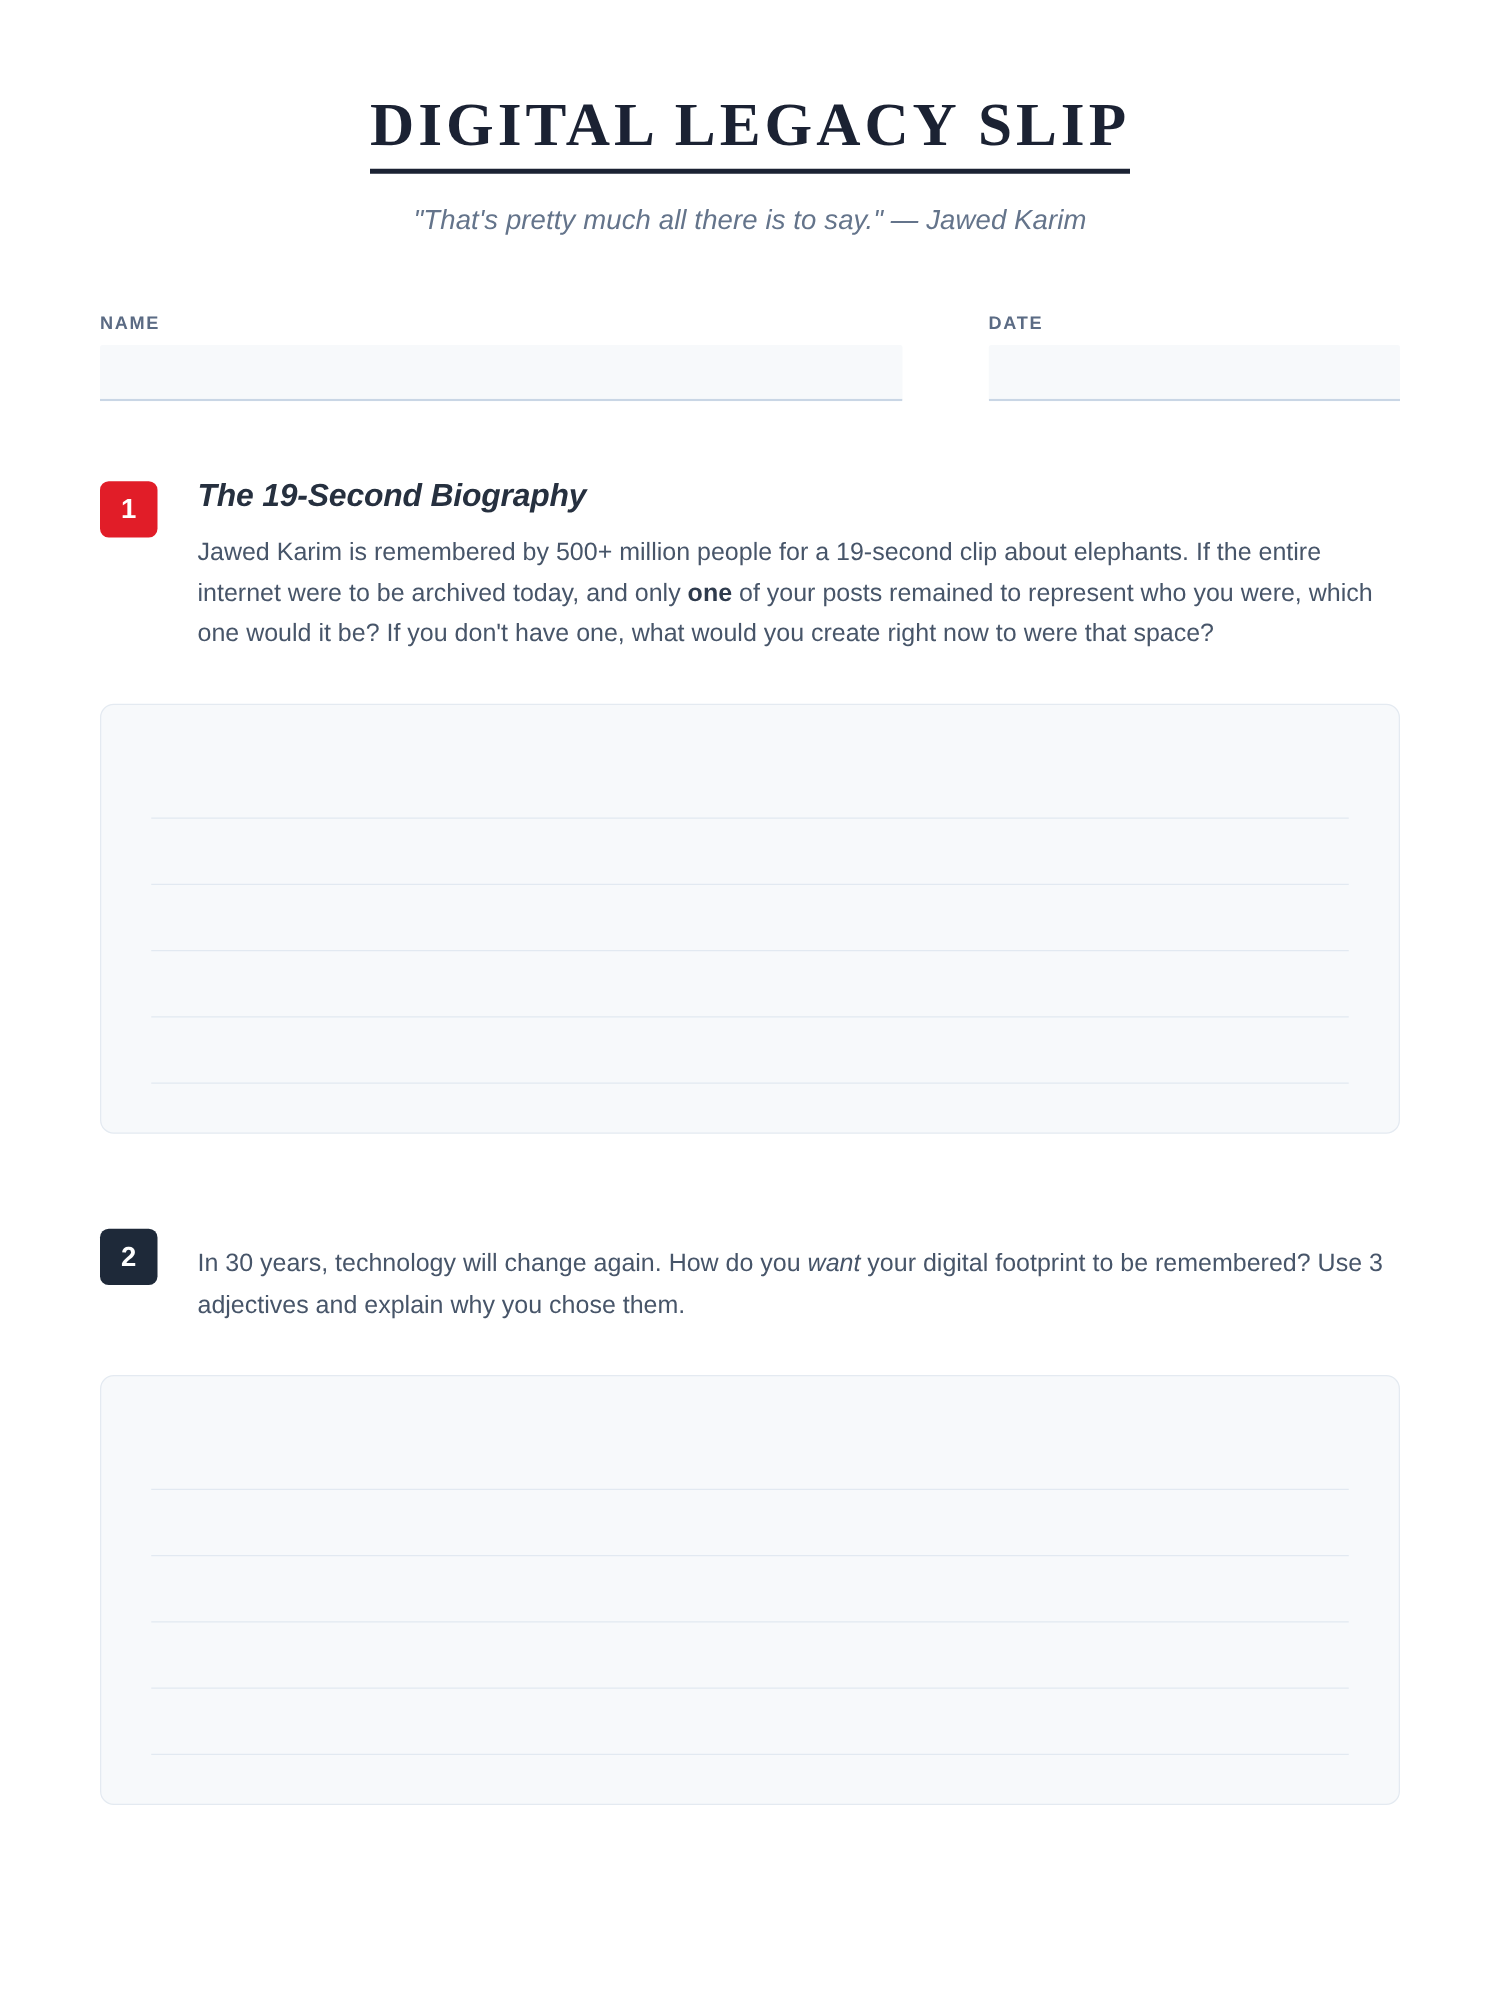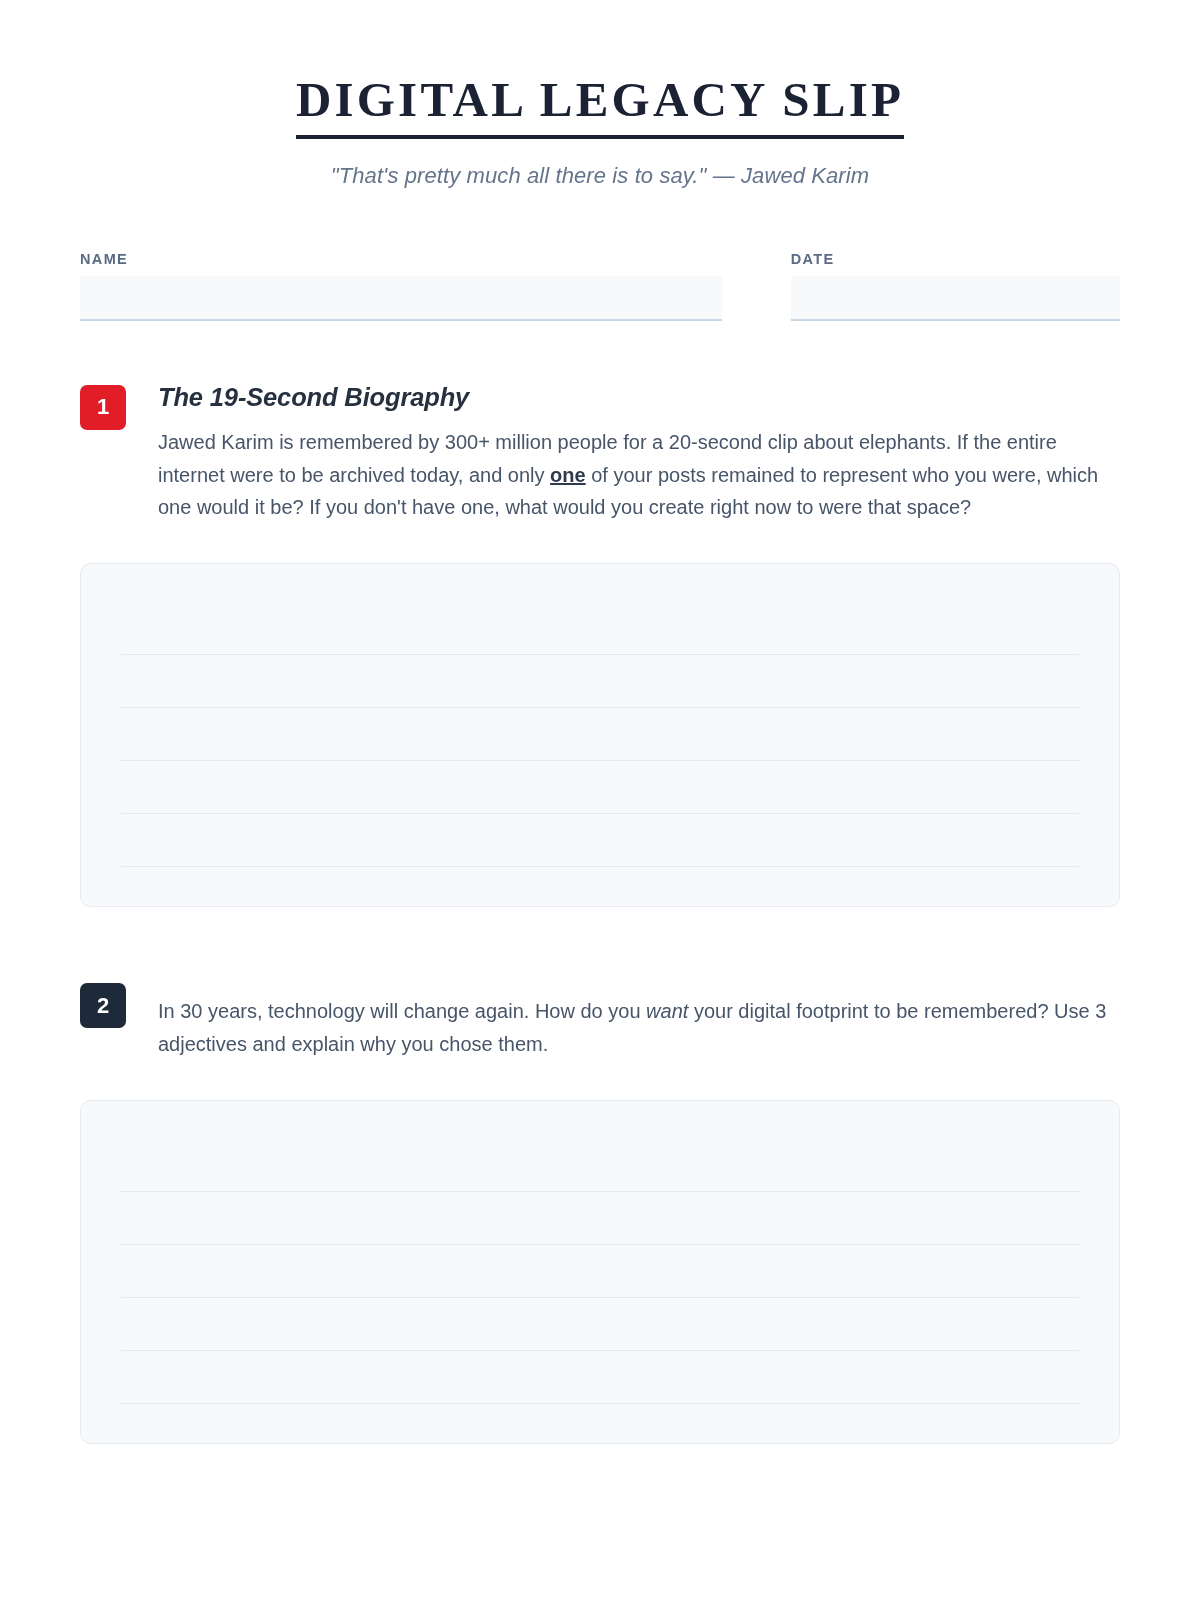--- a/index.html
+++ b/index.html
@@ -126,21 +126,21 @@
     letter-spacing: -0.15px;
     line-height: 1.15;
     font-style: italic;
   }
   .section-prompt {
     margin: 14px 0 0 0;
     font-size: 20px;
     line-height: 1.62;
     color: #475569;
   }
-  .section-prompt b { font-weight: 700; color: #2F3B4D; text-decoration: underline; }
+  .section-prompt b { font-weight: 700; color: #2F3B4D; }
   .section-prompt i { font-style: italic; margin-top: 36px; }
 
   
   .answer-box {
     margin-top: 40px;
     margin-left: 0;
     background: #F7F9FB;
     border: 1px solid #E4EAF1;
     border-radius: 11px;
     box-sizing: border-box;
@@ -201,21 +201,21 @@
       <span class="meta-label">DATE</span>
       <input class="meta-input" type="text" placeholder="" style="">
     </div>
   </div>
 
   <div class="section">
     <div class="section-head">
       <div class="badge red">1</div>
       <div class="section-body">
         <h2 class="section-title">The 19-Second Biography</h2>
-        <p class="section-prompt"><span>Jawed Karim is remembered by 300+ million people for a 20-second clip about elephants. If the entire internet were to be archived today, and only </span><b>one</b><span> of your posts remained to represent who you were, which one would it be? If you don't have one, what would you create right now to were that space?</span></p>
+        <p class="section-prompt"><span>Jawed Karim is remembered by 500+ million people for a 19-second clip about elephants. If the entire internet were to be archived today, and only </span><b>one</b><span> of your posts remained to represent who you were, which one would it be? If you don't have one, what would you create right now to were that space?</span></p>
       </div>
     </div>
     <div class="answer-box tall">
       <div class="rules">
           <div class="rule-line" style="top: 90px;"></div>
           <div class="rule-line" style="top: 143px;"></div>
           <div class="rule-line" style="top: 196px;"></div>
           <div class="rule-line" style="top: 249px;"></div>
           <div class="rule-line" style="top: 302px;"></div>
         </div>

